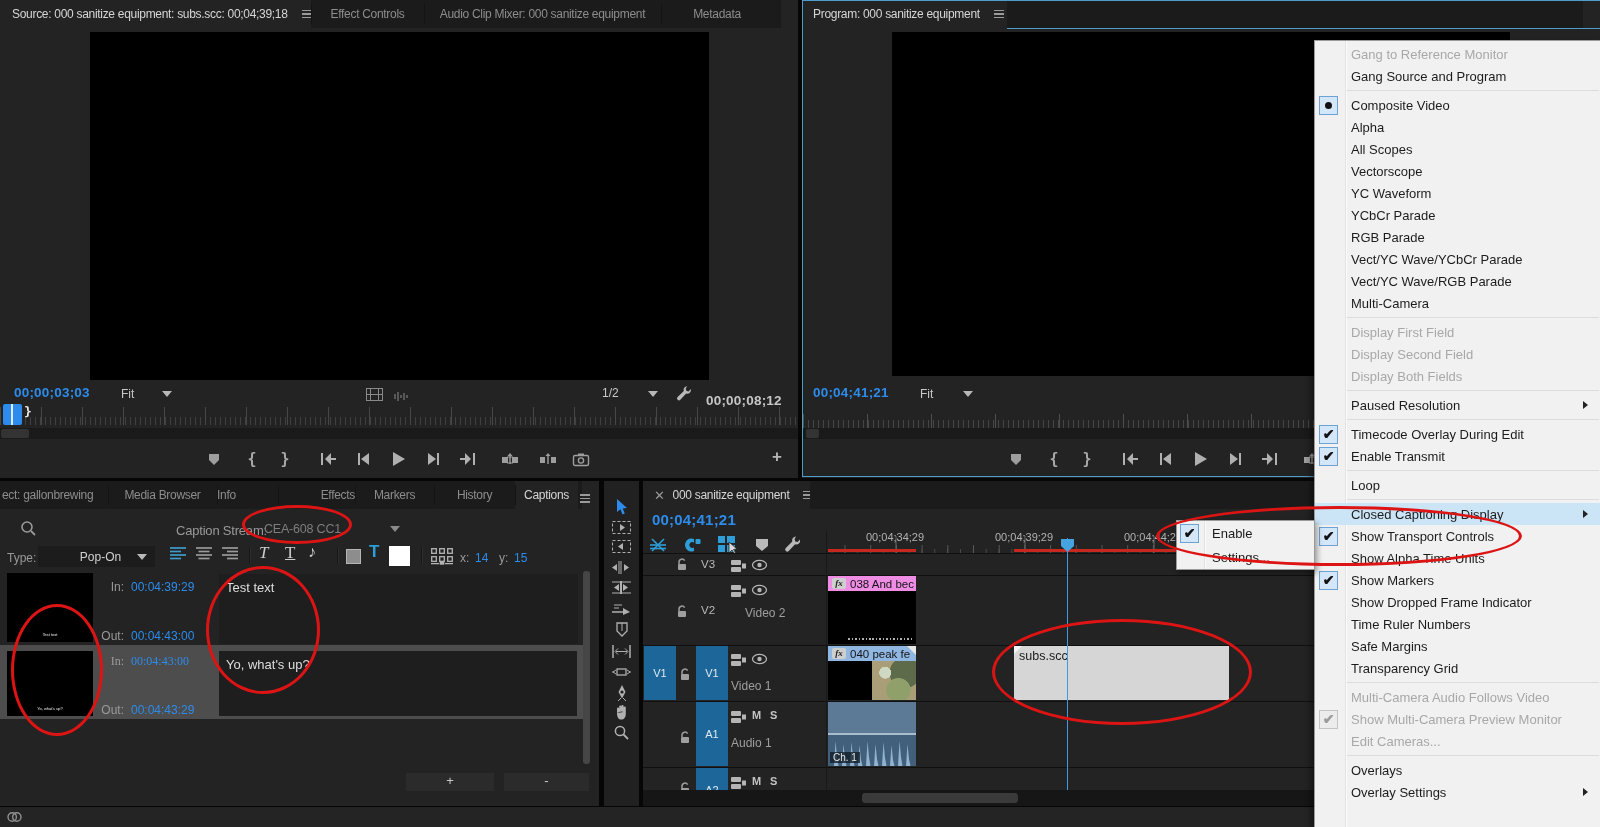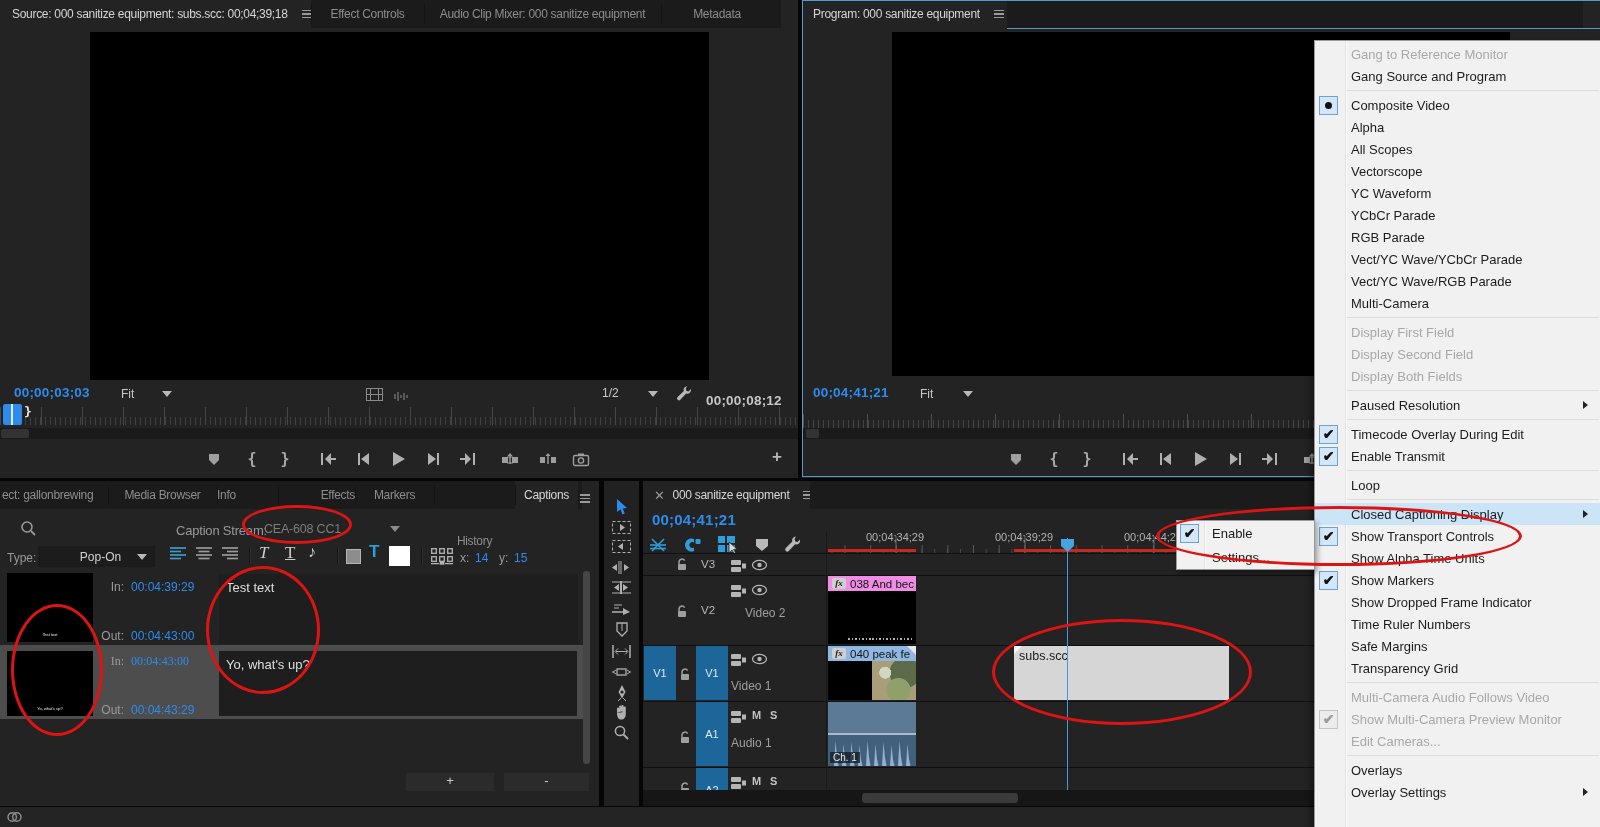--- a/index.html
+++ b/index.html
@@ -369,21 +369,21 @@
         </div>
       <div class="tab" style="left:217px;width:61px;justify-content:flex-start;">
           <span>Info</span>
         </div>
       <div class="tab" style="left:278px;width:77px;justify-content:flex-end;">
           <span>Effects</span>
         </div>
       <div class="tab" style="left:355px;width:79px;justify-content:center;">
           <span>Markers</span>
         </div>
-      <div class="tab" style="left:434px;width:81px;justify-content:center;margin-top:46px;">
+      <div class="tab" style="left:434px;width:81px;justify-content:center;">
           <span>History</span>
         </div>
       <div class="tab active" style="left:515px;width:63px;justify-content:center;">
           <span>Captions</span>
         </div>
       <div class="abs panelmenu" style="left:580px;top:11px;">
           <i></i>
           <i></i>
           <i></i>
         </div>

